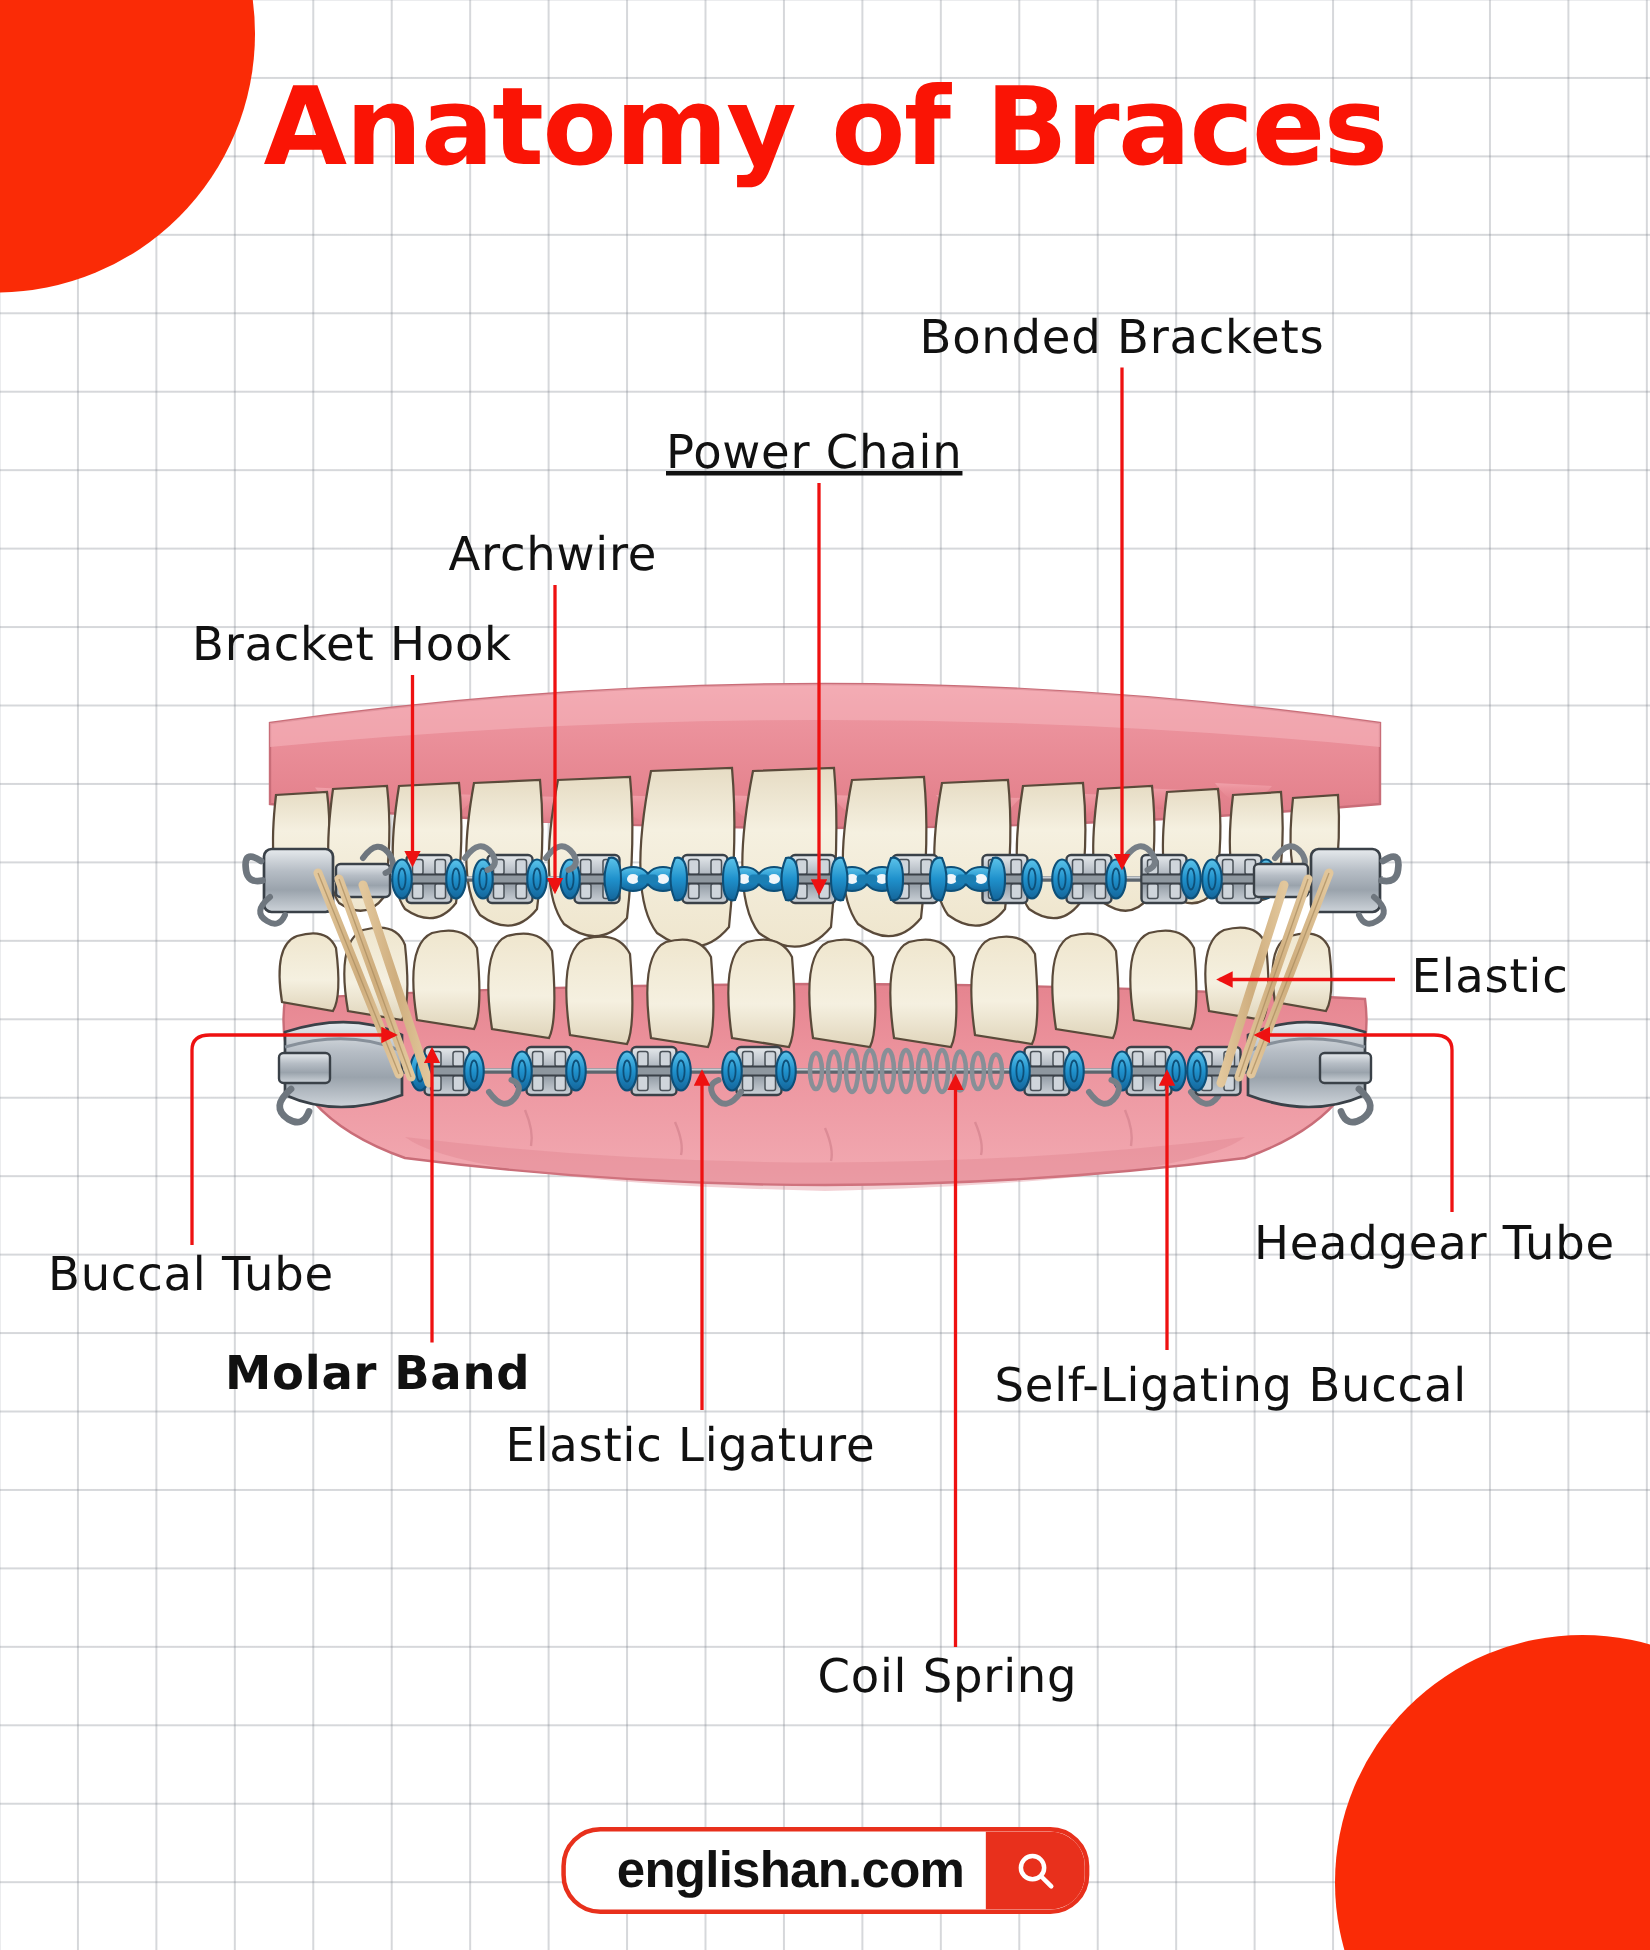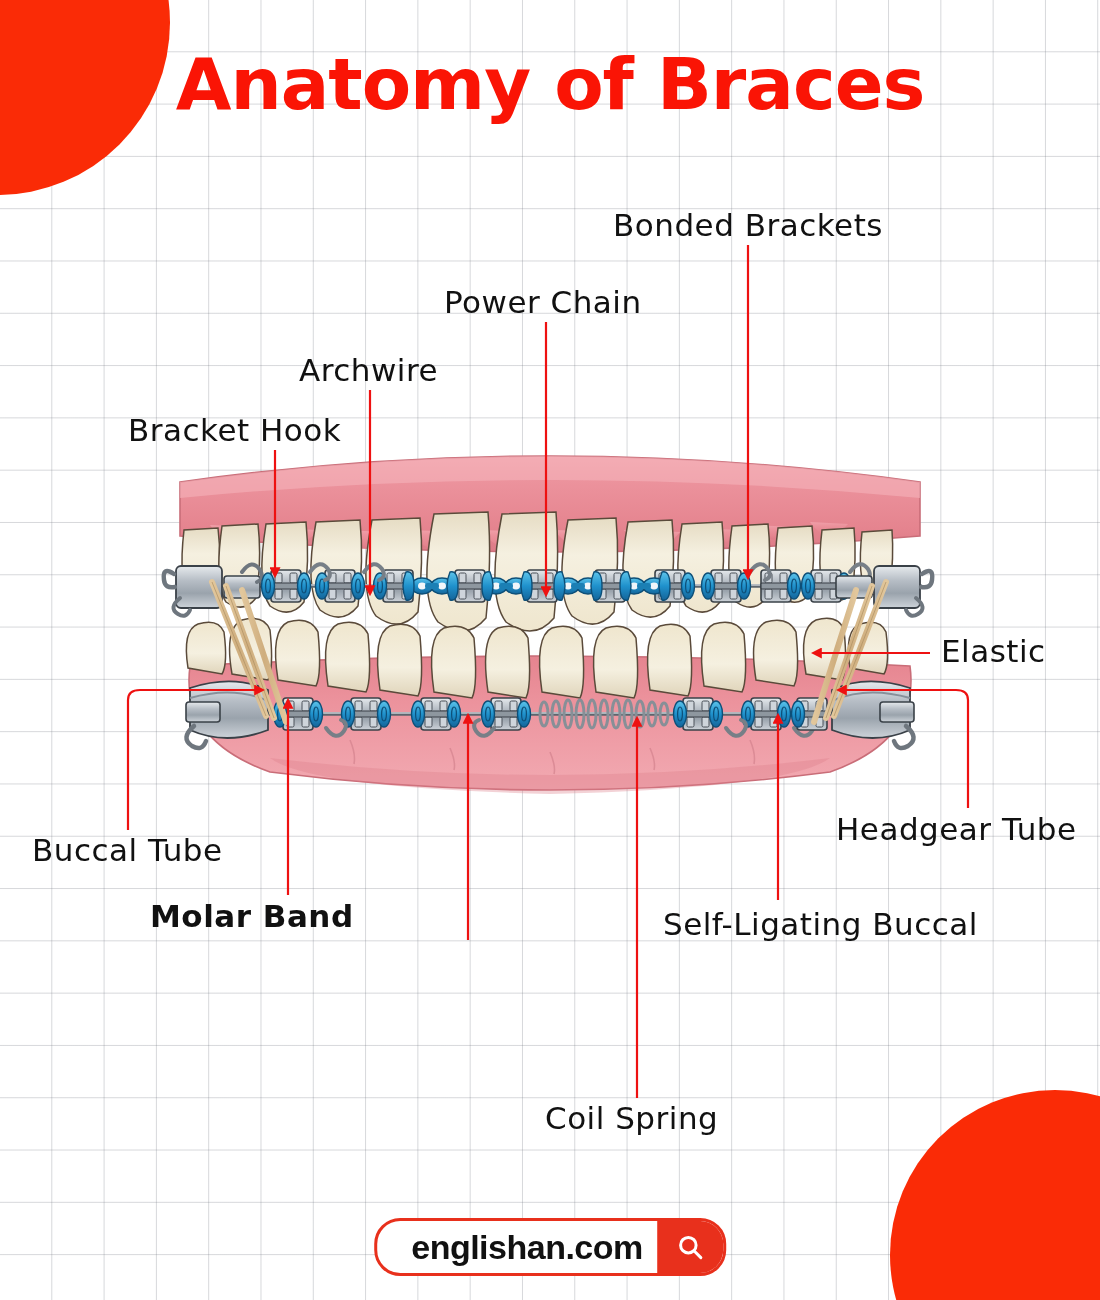--- a/index.html
+++ b/index.html
@@ -424,27 +424,28 @@
 
       <line x1="468" y1="940" x2="468" y2="715"></line>
 
       <line x1="637" y1="1098" x2="637" y2="718"></line>
 
       <line x1="778" y1="900" x2="778" y2="715"></line>
     </g>
   </svg>
 
   <div class="label" style="left:613px; top:207px;">Bonded Brackets</div>
-  <div class="label" style="left:444px; top:284px;">Power Chain</div>
+  <div class="label" style="left:444px; top:284px;text-decoration:underline;">Power Chain</div>
   <div class="label" style="left:299px; top:352px;">Archwire</div>
   <div class="label" style="left:128px; top:412px;">Bracket Hook</div>
   <div class="label" style="left:941px; top:633px;">Elastic</div>
   <div class="label" style="left:32px;  top:832px;">Buccal Tube</div>
   <div class="label" style="left:836px; top:811px;">Headgear Tube</div>
   <div class="label" style="left:150px; top:898px;font-weight:bold;">Molar Band</div>
+  <div class="label" style="left:337px; top:946px;">Elastic Ligature</div>
   <div class="label" style="left:663px; top:906px;">Self-Ligating Buccal</div>
   <div class="label" style="left:545px; top:1100px;">Coil Spring</div>
 
   <div id="footer-logo">
     <div id="footer-logo-text">englishan.com</div>
     <div id="footer-logo-search">
       <svg width="30" height="30" viewBox="0 0 24 24" fill="none" stroke="#ffffff" stroke-width="2.4" stroke-linecap="round">
         <circle cx="10.5" cy="10.5" r="6.2"></circle>
         <line x1="15.2" y1="15.2" x2="20.5" y2="20.5"></line>
       </svg>

